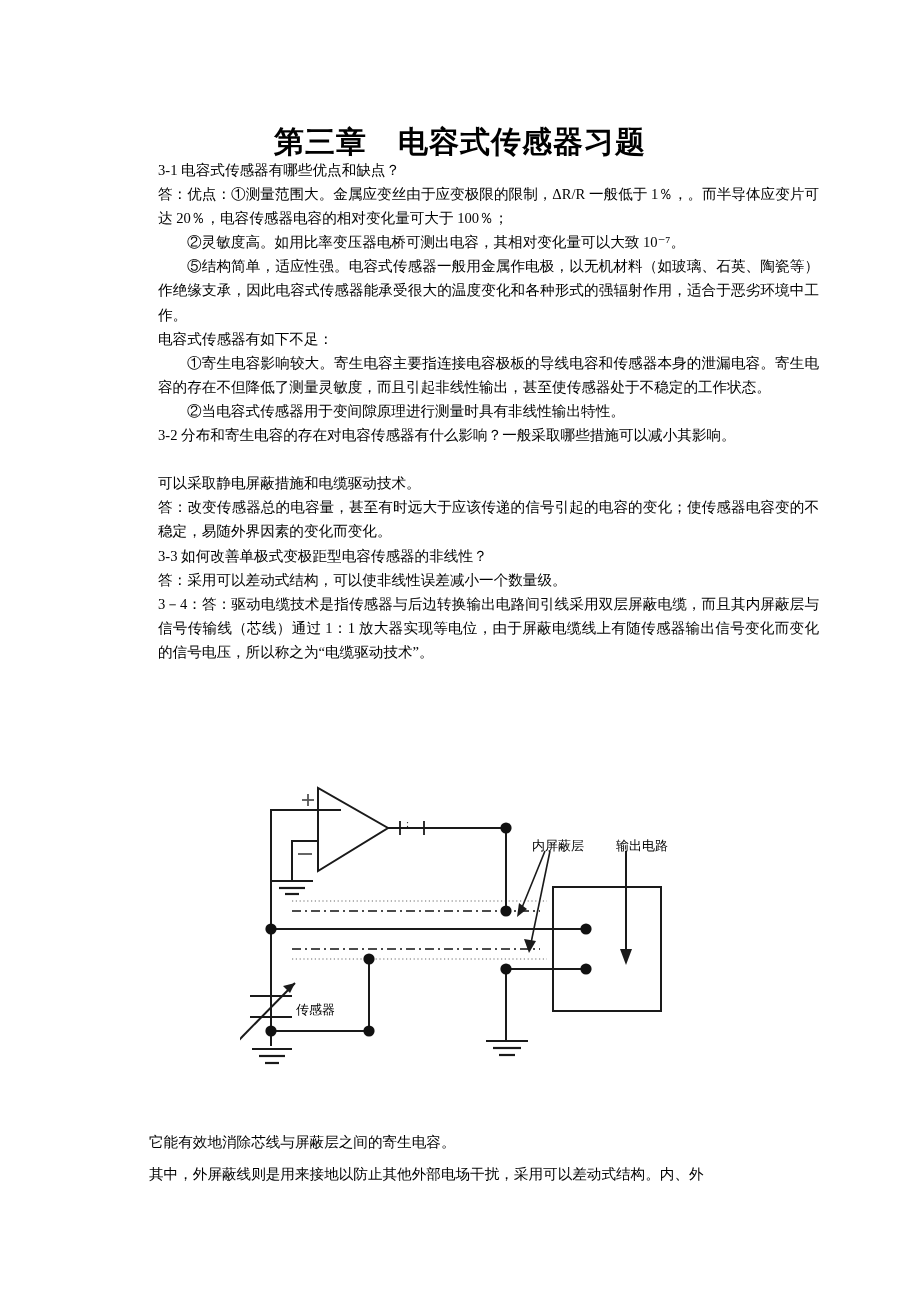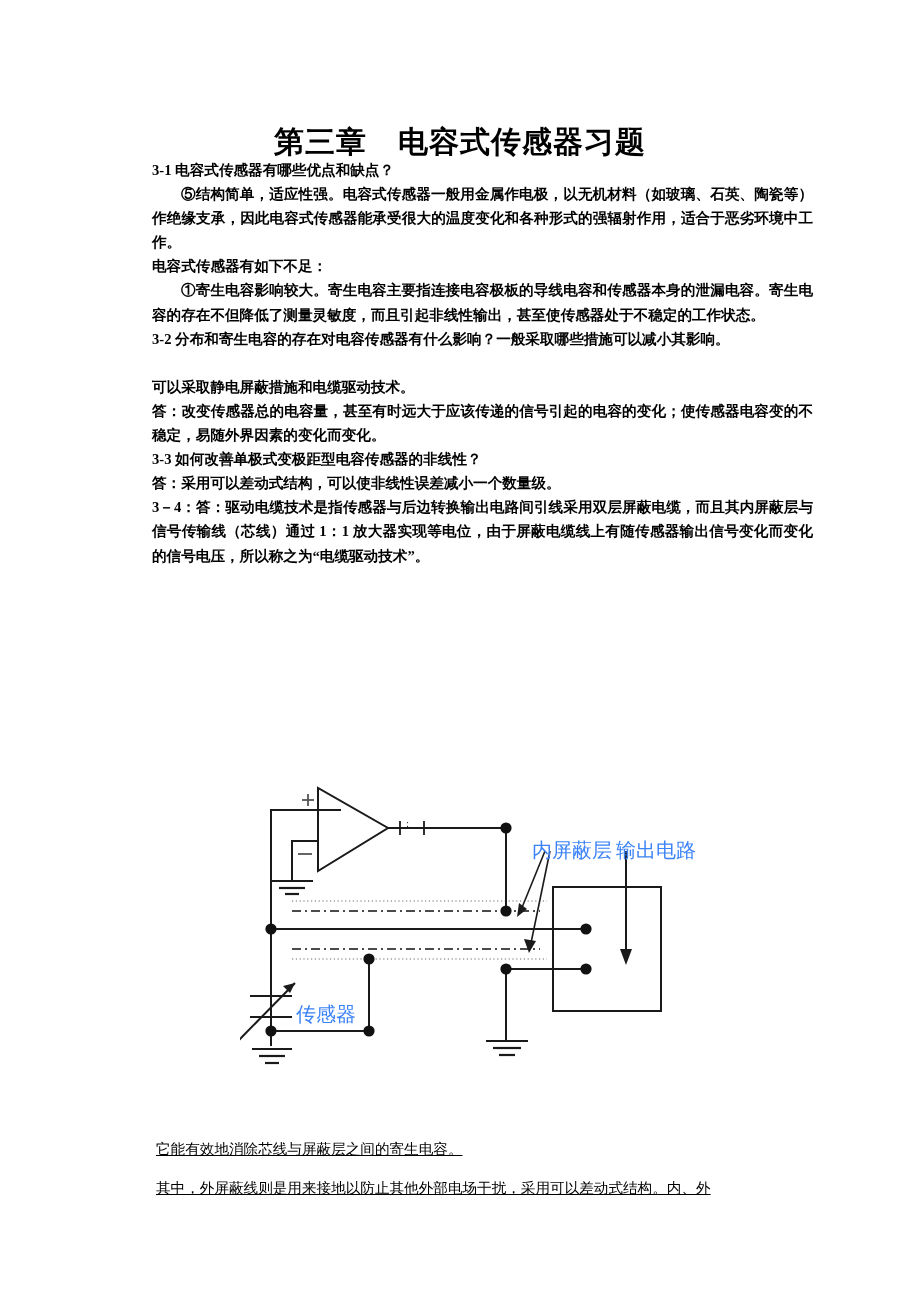--- a/index.html
+++ b/index.html
@@ -28,28 +28,27 @@
     width: 920px;
     text-align: center;
     font-size: 30px;
     font-weight: bold;
     letter-spacing: 1px;
     line-height: 38px;
     font-family: "Liberation Serif", "DejaVu Serif", serif;
   }
   .body-text {
     position: absolute;
-    left: 152px;
+    left: 158px;
     top: 158px;
     width: 661px;
     font-size: 14.6px;
     line-height: 24.1px;
     text-align: justify;
     text-justify: inter-character;
-    font-weight: bold;
   }
   .body-text p {
     margin: 0;
     padding: 0;
     text-align: justify;
     text-align-last: left;
   }
   .indent {
     text-indent: 29px;
   }
@@ -57,54 +56,57 @@
     height: 24.1px;
   }
   .lower-text {
     position: absolute;
     left: 141px;
     top: 1122px;
     width: 668px;
     font-size: 14.6px;
     line-height: 24.1px;
   }
-  .lower-text p { margin: 15px; padding: 0; text-decoration: underline; }
+  .lower-text p { margin: 8px; padding: 0; }
 
   
   .diagram {
     position: absolute;
     left: 240px;
     top: 783px;
     width: 460px;
     height: 300px;
   }
   .diagram svg { display:block; }
   .dlabel {
     position: absolute;
-    font-size: 20px;
+    font-size: 13px;
     font-family: Liberation Mono, monospace;
     white-space: nowrap;
-    color: #3b82f6;
+    color: #000000;
   }
   #lbl-inner  { left: 292px; top: 54px; }
   #lbl-output { left: 376px; top: 54px; }
   #lbl-sensor { left:  56px; top: 218px; }
 </style>
 </head>
 <body>
 
 <div class="page">
 
   <h1 class="doc-title">第三章　电容式传感器习题</h1>
 
   <div class="body-text">
     <p>3-1  电容式传感器有哪些优点和缺点？</p>
+    <p>答：优点：①测量范围大。金属应变丝由于应变极限的限制，ΔR/R 一般低于 1％，。而半导体应变片可达 20％，电容传感器电容的相对变化量可大于 100％；</p>
+    <p class="indent">②灵敏度高。如用比率变压器电桥可测出电容，其相对变化量可以大致 10⁻⁷。</p>
     <p class="indent">⑤结构简单，适应性强。电容式传感器一般用金属作电极，以无机材料（如玻璃、石英、陶瓷等）作绝缘支承，因此电容式传感器能承受很大的温度变化和各种形式的强辐射作用，适合于恶劣环境中工作。</p>
     <p>电容式传感器有如下不足：</p>
     <p class="indent">①寄生电容影响较大。寄生电容主要指连接电容极板的导线电容和传感器本身的泄漏电容。寄生电容的存在不但降低了测量灵敏度，而且引起非线性输出，甚至使传感器处于不稳定的工作状态。</p>
+    <p class="indent">②当电容式传感器用于变间隙原理进行测量时具有非线性输出特性。</p>
     <p>3-2  分布和寄生电容的存在对电容传感器有什么影响？一般采取哪些措施可以减小其影响。</p>
     <div class="blank-line"></div>
     <p>可以采取静电屏蔽措施和电缆驱动技术。</p>
     <p>答：改变传感器总的电容量，甚至有时远大于应该传递的信号引起的电容的变化；使传感器电容变的不稳定，易随外界因素的变化而变化。</p>
     <p>3-3  如何改善单极式变极距型电容传感器的非线性？</p>
     <p>答：采用可以差动式结构，可以使非线性误差减小一个数量级。</p>
     <p>3－4：答：驱动电缆技术是指传感器与后边转换输出电路间引线采用双层屏蔽电缆，而且其内屏蔽层与信号传输线（芯线）通过 1：1 放大器实现等电位，由于屏蔽电缆线上有随传感器输出信号变化而变化的信号电压，所以称之为“电缆驱动技术”。</p>
   </div>
 
   <div class="diagram">

